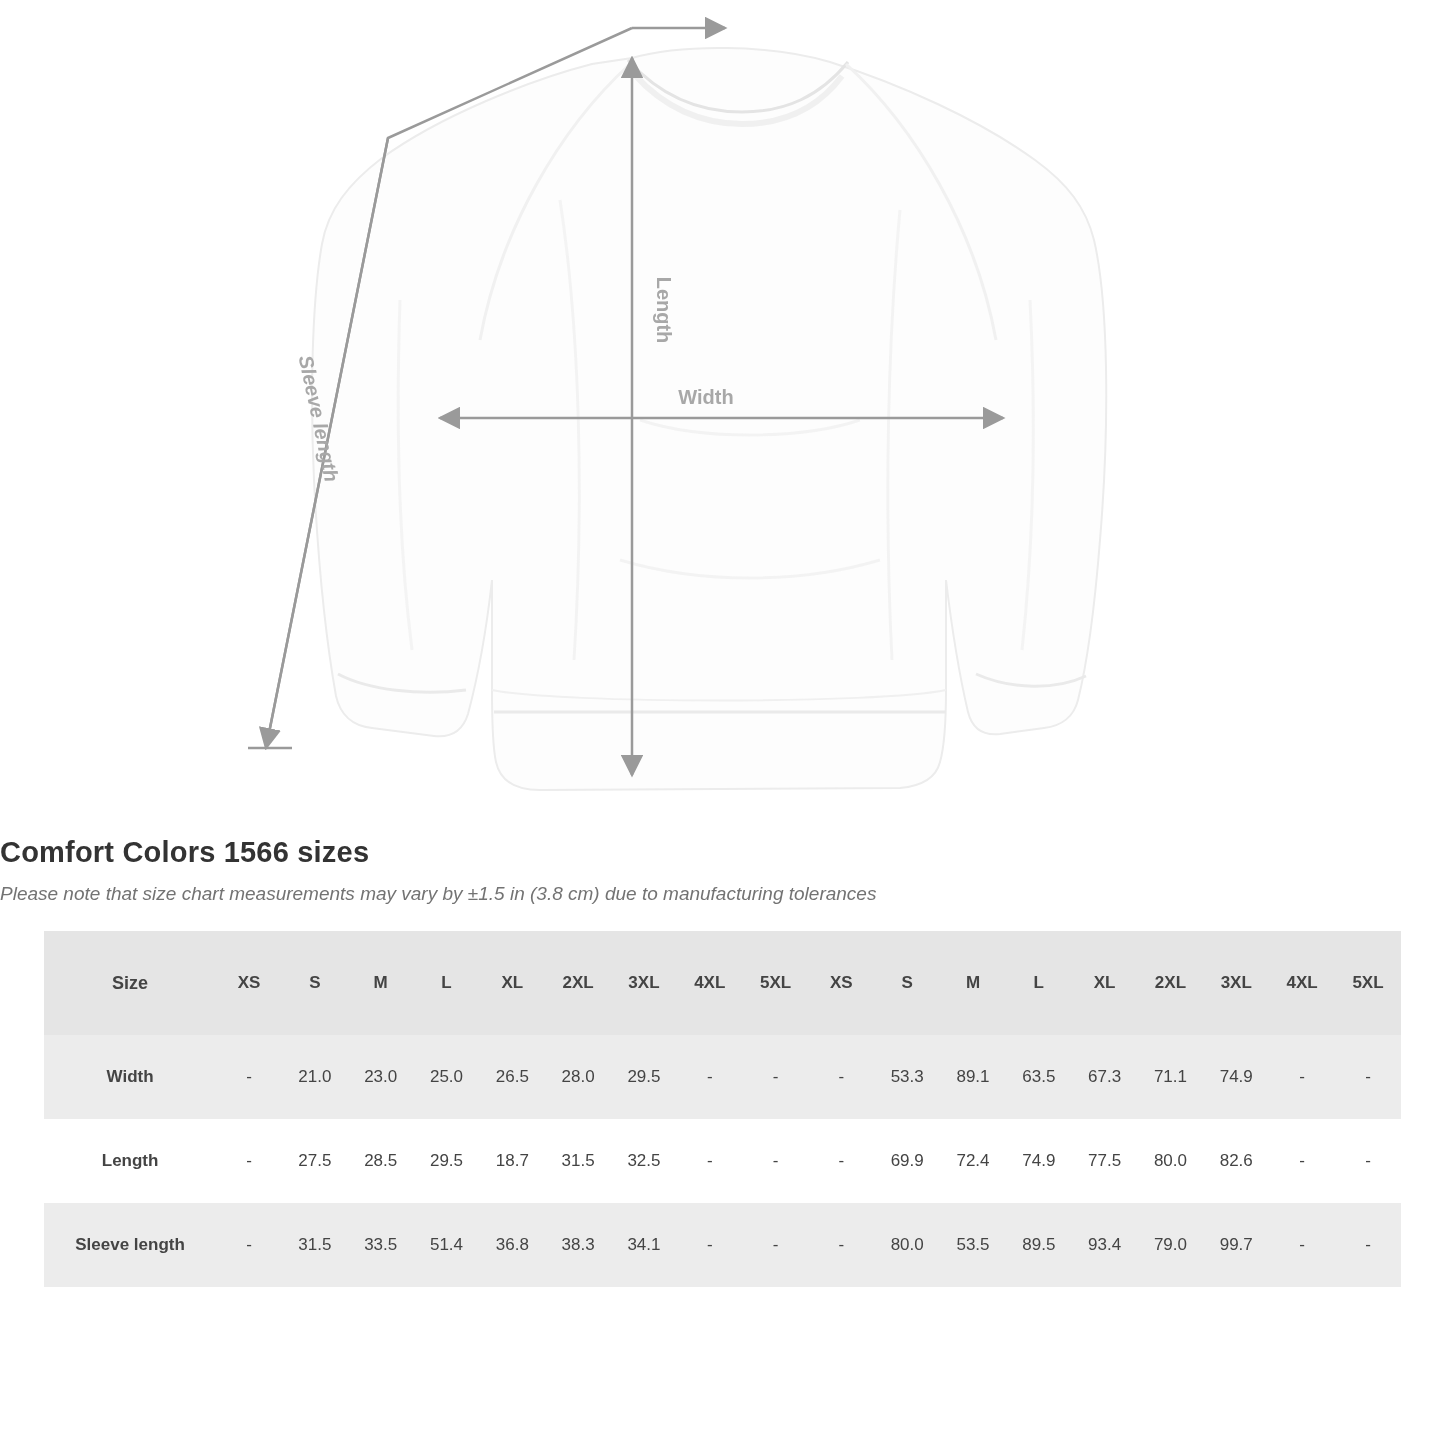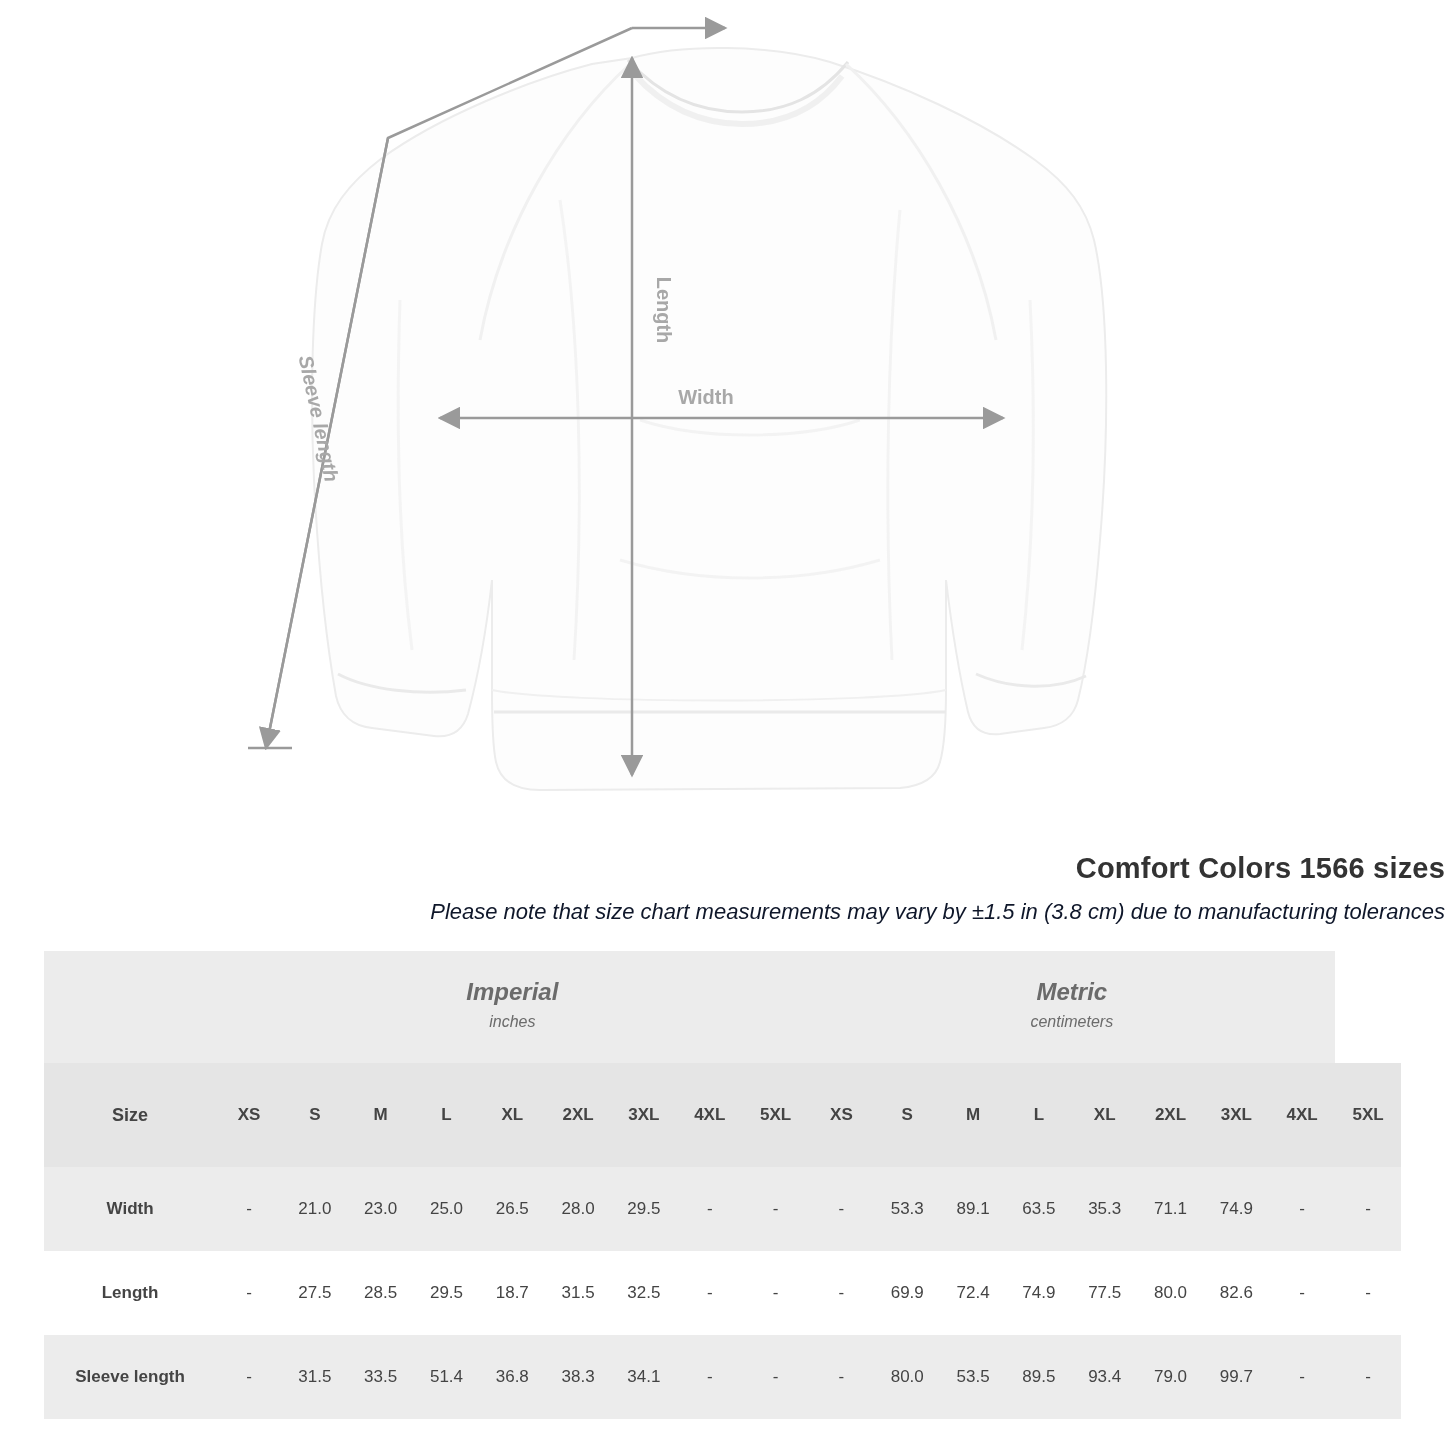--- a/index.html
+++ b/index.html
@@ -25,34 +25,33 @@
     position: relative;
     width: 1445px;
     height: 830px;
   }
   .illustration svg {
     display: block;
   }
 
   
   .title-block {
-    text-align: right;
-    margin-top: 22px;
-    padding-left: 27px;
+    text-align: left;
+    margin-top: 6px;
   }
   .chart-title {
     font-size: 29px;
     font-weight: bold;
     color: #333333;
     letter-spacing: 0.2px;
   }
   .chart-note {
-    font-size: 22px;
+    font-size: 19px;
     font-style: italic;
-    color: #0f172a;
+    color: #737373;
     margin-top: 14px;
   }
 
   
   .table-wrap {
     margin: 26px 44px 0 44px;
   }
   table.size-table {
     width: 1357px;
     border-collapse: collapse;
@@ -226,31 +225,20 @@
           <col class="col-val">
           <col class="col-val">
           <col class="col-val">
           <col class="col-val">
         <col class="col-val">
           <col class="col-val">
           <col class="col-val">
           <col class="col-val">
       </colgroup>
       <tbody>
-        <tr class="unit-row">
-          <td></td>
-          <td colspan="9">
-            <div class="unit-name">Imperial</div>
-            <div class="unit-sub">inches</div>
-          </td>
-          <td colspan="8">
-            <div class="unit-name">Metric</div>
-            <div class="unit-sub">centimeters</div>
-          </td>
-        </tr>
 
         <tr class="head-row">
           <td class="rowlabel">Size</td>
           <td>XS</td>
           <td>S</td>
           <td>M</td>
           <td>L</td>
           <td>XL</td>
           <td>2XL</td>
           <td>3XL</td>
@@ -275,21 +263,21 @@
           <td>25.0</td>
           <td>26.5</td>
           <td>28.0</td>
           <td>29.5</td>
           <td>-</td>
           <td>-</td>
           <td>-</td>
           <td>53.3</td>
           <td>89.1</td>
           <td>63.5</td>
-          <td>35.3</td>
+          <td>67.3</td>
           <td>71.1</td>
           <td>74.9</td>
           <td>-</td>
           <td>-</td>
         </tr>
 
         <tr class="data-row plain">
           <td class="rowlabel">Length</td>
           <td>-</td>
           <td>27.5</td>

